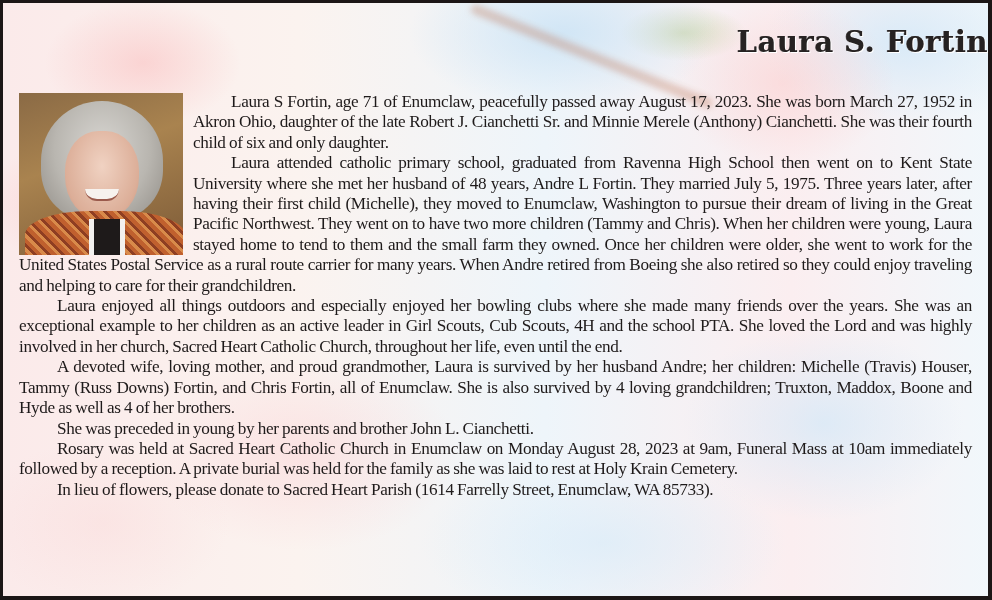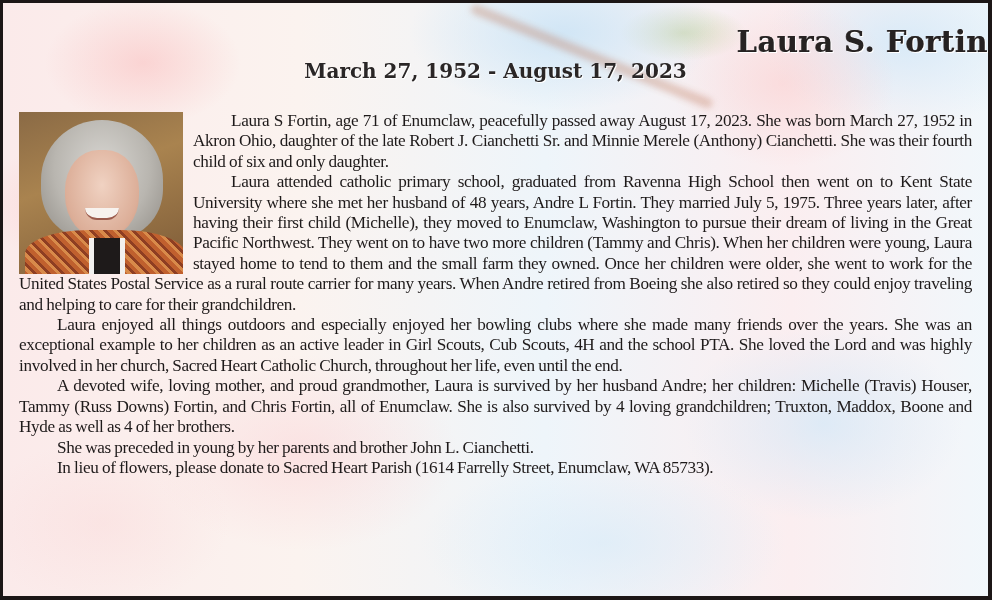--- a/index.html
+++ b/index.html
@@ -65,43 +65,43 @@
   .photo .scarf {
     position: absolute; left: 6px; top: 118px; width: 160px; height: 60px;
     border-radius: 40% 40% 0 0;
     background: repeating-linear-gradient(45deg, #c0602e 0 4px, #d88a4a 4px 7px, #8e3e22 7px 10px);
   }
   .photo .collar {
     position: absolute; left: 70px; top: 126px; width: 26px; height: 40px;
     background: #1e1a1a; border-left: 5px solid #f2f0ee; border-right: 5px solid #f2f0ee;
   }
   .body {
-    position: absolute; left: 16px; top: 108px; width: 953px;
+    position: absolute; left: 16px; top: 89px; width: 953px;
     font-size: 17.2px; line-height: 20.4px; color: #1e1a1a;
     text-align: justify; letter-spacing: -0.35px; word-spacing: -0.5px;
   }
   .body p { margin: 0; text-indent: 38px; }
 </style>
 </head>
 <body>
 
 <div class="frame">
   <div class="branch"></div>
 
   <div class="title">Laura S. Fortin</div>
-  <div class="subtitle">March 27, 1952 - August 17, 2023</div>
 
   <div class="body">
     <div class="photo" title="Portrait of Laura S. Fortin, smiling woman with gray hair wearing an orange scarf">
       <div class="hair"></div>
       <div class="face"></div>
       <div class="smile"></div>
       <div class="scarf"></div>
       <div class="collar"></div>
     </div>
     <p>Laura S Fortin, age 71 of Enumclaw, peacefully passed away August 17, 2023. She was born March 27, 1952 in Akron Ohio, daughter of the late Robert J. Cianchetti Sr. and Minnie Merele (Anthony) Cianchetti. She was their fourth child of six and only daughter.</p>
     <p>Laura attended catholic primary school, graduated from Ravenna High School then went on to Kent State University where she met her husband of 48 years, Andre L Fortin. They married July 5, 1975. Three years later, after having their first child (Michelle), they moved to Enumclaw, Washington to pursue their dream of living in the Great Pacific Northwest. They went on to have two more children (Tammy and Chris). When her children were young, Laura stayed home to tend to them and the small farm they owned. Once her children were older, she went to work for the United States Postal Service as a rural route carrier for many years. When Andre retired from Boeing she also retired so they could enjoy traveling and helping to care for their grandchildren.</p>
     <p>Laura enjoyed all things outdoors and especially enjoyed her bowling clubs where she made many friends over the years. She was an exceptional example to her children as an active leader in Girl Scouts, Cub Scouts, 4H and the school PTA. She loved the Lord and was highly involved in her church, Sacred Heart Catholic Church, throughout her life, even until the end.</p>
     <p>A devoted wife, loving mother, and proud grandmother, Laura is survived by her husband Andre; her children: Michelle (Travis) Houser, Tammy (Russ Downs) Fortin, and Chris Fortin, all of Enumclaw. She is also survived by 4 loving grandchildren; Truxton, Maddox, Boone and Hyde as well as 4 of her brothers.</p>
     <p>She was preceded in young by her parents and brother John L. Cianchetti.</p>
+    <p>Rosary was held at Sacred Heart Catholic Church in Enumclaw on Monday August 28, 2023 at 9am, Funeral Mass at 10am immediately followed by a reception. A private burial was held for the family as she was laid to rest at Holy Krain Cemetery.</p>
     <p>In lieu of flowers, please donate to Sacred Heart Parish (1614 Farrelly Street, Enumclaw, WA 85733).</p>
   </div>
 </div>
 
 </body></html>

